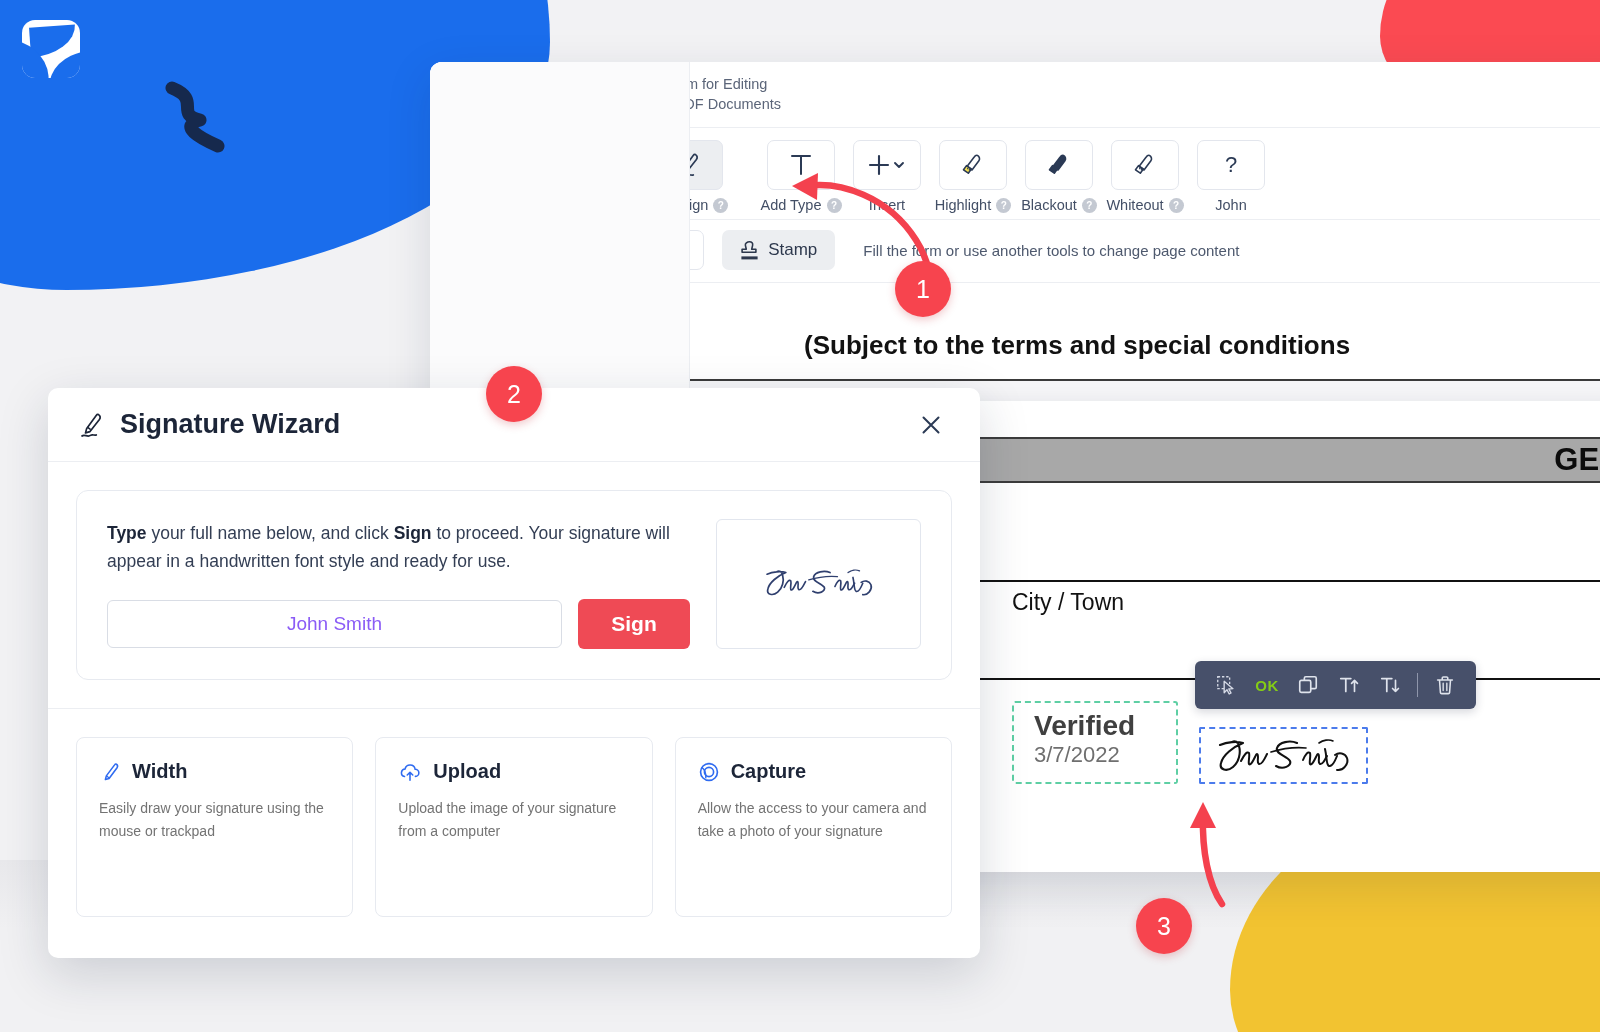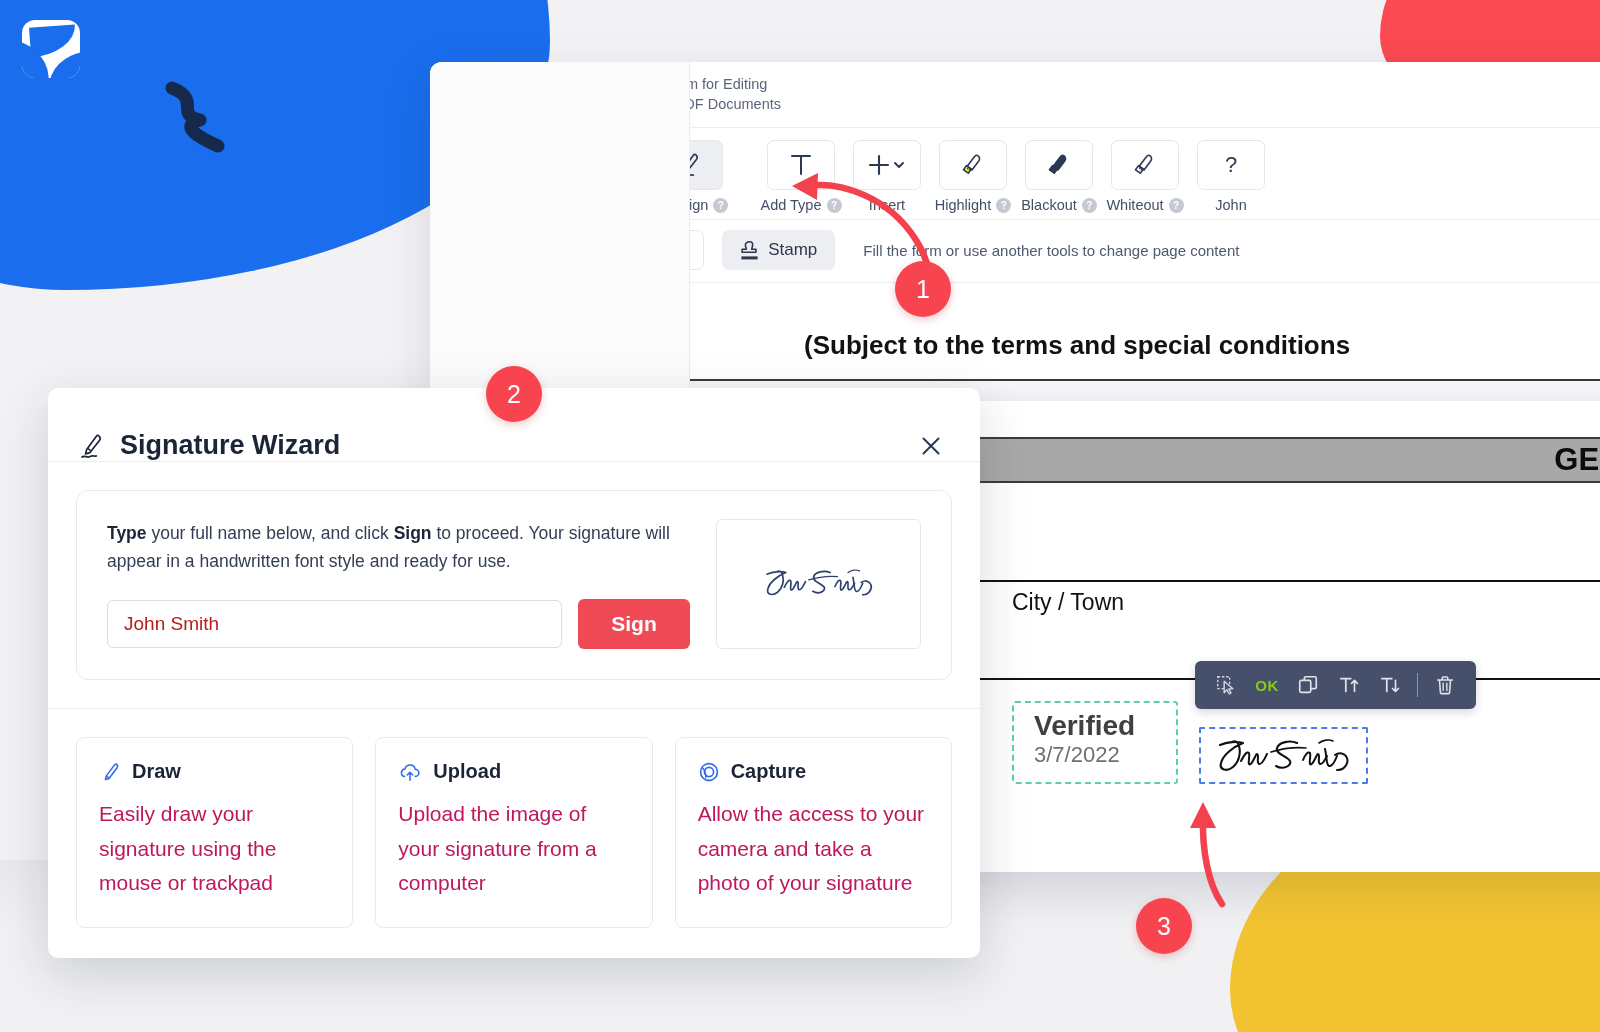--- a/index.html
+++ b/index.html
@@ -249,21 +249,21 @@
 
   
   .modal {
     position: absolute; left: 48px; top: 388px;
     width: 932px; height: 570px;
     background: #fff; border-radius: 10px;
     box-shadow: 0 16px 50px rgba(25,35,60,.17);
     overflow: hidden;
   }
   .modal-head {
-    height: 74px; display: flex; align-items: flex-end;
+    height: 74px; display: flex; align-items: center;
     padding: 0 34px 0 30px; border-bottom: 1px solid #eceef2;
   }
   .modal-title {
     font-size: 27px; font-weight: bold; color: #1c2538;
     display: flex; align-items: center; gap: 14px;
   }
   .modal-close {
     margin-left: auto; cursor: pointer; width: 30px; height: 30px;
     display: flex; align-items: center; justify-content: center;
   }
@@ -273,23 +273,24 @@
     padding: 28px 30px 30px 30px;
     display: flex; gap: 26px;
   }
   .type-left { flex: 1; }
   .type-desc { font-size: 17.5px; color: #333e54; line-height: 1.6; max-width: 590px; }
   .type-desc b { color: #1c2538; }
   .type-input-row { display: flex; gap: 16px; margin-top: 24px; align-items: center; }
   .name-input {
     flex: 1; max-width: 460px; height: 48px;
     border: 1px solid #d9dde5; border-radius: 6px;
-    padding: 0 16px; font-size: 19px; color: #b91c1c;
+    padding: 0 16px; font-size: 19px; color: #8b5cf6;
     font-family: "Liberation Sans", sans-serif; background: #fff;
     outline: none;
+    text-align: center;
   }
   .sign-btn {
     width: 112px; height: 50px; background: #ef4a55; border: none;
     border-radius: 6px; color: #fff; font-size: 21px; font-weight: bold;
     cursor: pointer; font-family: "Liberation Sans", sans-serif;
   }
   .sig-preview {
     width: 205px; height: 130px; border: 1px solid #e2e6ee;
     border-radius: 6px; display: flex; align-items: center; justify-content: center;
     background: #fff;
@@ -297,21 +298,21 @@
   .modal-sep { height: 1px; background: #eceef2; margin: 28px 0 0 0; }
   .options-row { display: flex; gap: 22px; padding: 28px 28px 0 28px; }
   .option-card {
     flex: 1; border: 1px solid #e7eaf0; border-radius: 8px;
     padding: 22px 22px 26px 22px; cursor: pointer; min-height: 180px;
   }
   .option-head {
     display: flex; align-items: center; gap: 11px;
     font-size: 20px; font-weight: bold; color: #1c2538; margin-bottom: 14px;
   }
-  .option-text { font-size: 21px; color: #be185d; line-height: 1.65; }
+  .option-text { font-size: 14px; color: #737373; line-height: 1.65; }
 
   
   .badge {
     position: absolute; width: 56px; height: 56px; border-radius: 50%;
     background: #f7444e; color: #fff; display: flex;
     align-items: center; justify-content: center;
     font-size: 25px; font-weight: normal;
     box-shadow: 0 3px 9px rgba(200,40,50,.25);
     z-index: 60;
   }
@@ -669,21 +670,21 @@
 
   <div class="modal-sep"></div>
 
   <div class="options-row">
     <div class="option-card">
       <div class="option-head">
         <svg width="22" height="22" viewBox="0 0 24 24">
           <path d="M19 3.5 c1.3 1,1.6 2.6 .7 3.9 L11 19 l-4 1.2 1 -4 L17 4.2 c.5 -.7 1.3 -1.1 2 -.7 Z" fill="none" stroke="#2f6bf0" stroke-width="1.7" stroke-linejoin="round"></path>
           <path d="M8.3 16.4 l2.8 2.1" stroke="#2f6bf0" stroke-width="1.4"></path>
         </svg>
-        <span>Draw</span>
+        <span>Width</span>
       </div>
       <div class="option-text">Easily draw your signature using the mouse or trackpad</div>
     </div>
 
     <div class="option-card">
       <div class="option-head">
         <svg width="24" height="22" viewBox="0 0 26 24">
           <path d="M7 17 a4.2 4.2 0 0 1 .6 -8.3 A5.6 5.6 0 0 1 18.6 9 a3.9 3.9 0 0 1 .3 7.8" fill="none" stroke="#2f6bf0" stroke-width="1.7" stroke-linecap="round"></path>
           <path d="M13 21 V12.5 M10 15.3 L13 12.3 L16 15.3" fill="none" stroke="#2f6bf0" stroke-width="1.7" stroke-linecap="round" stroke-linejoin="round"></path>
         </svg>

